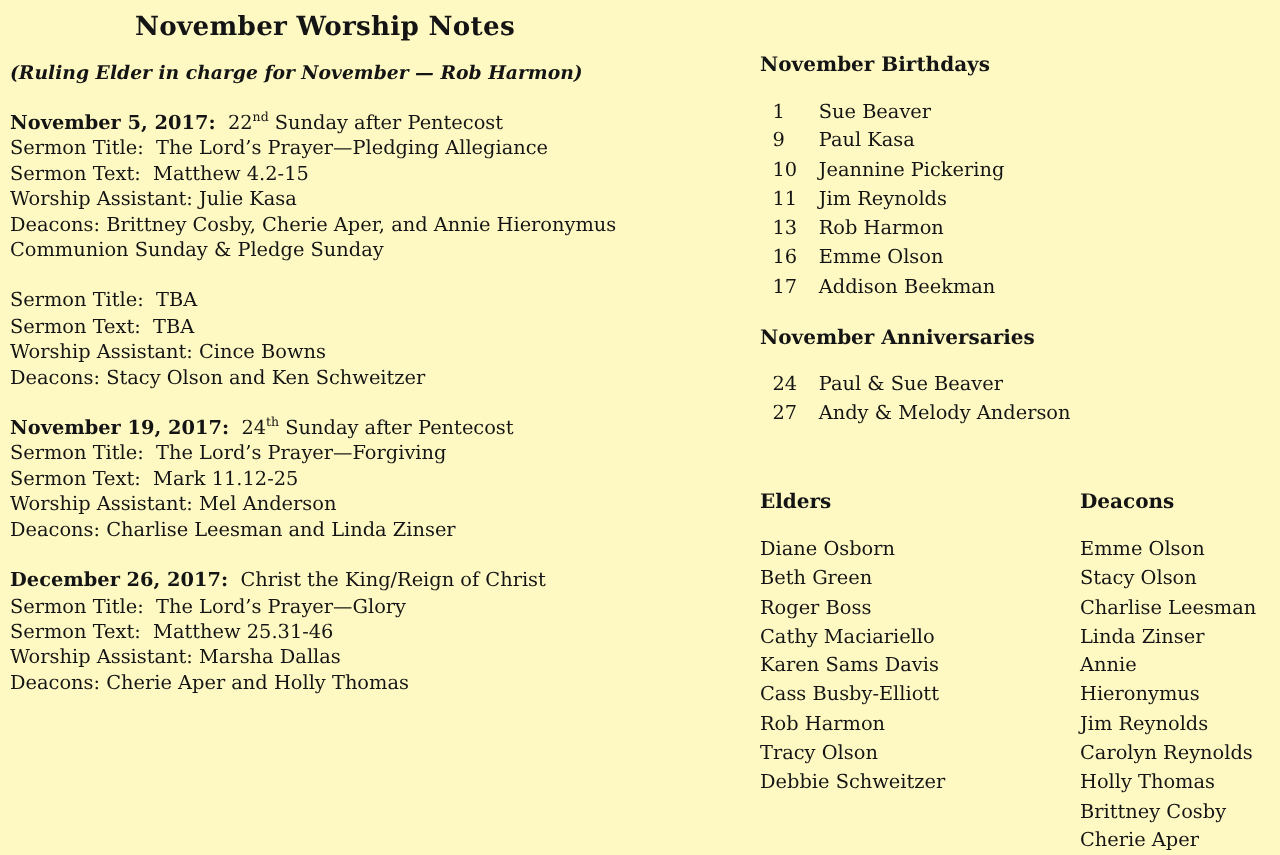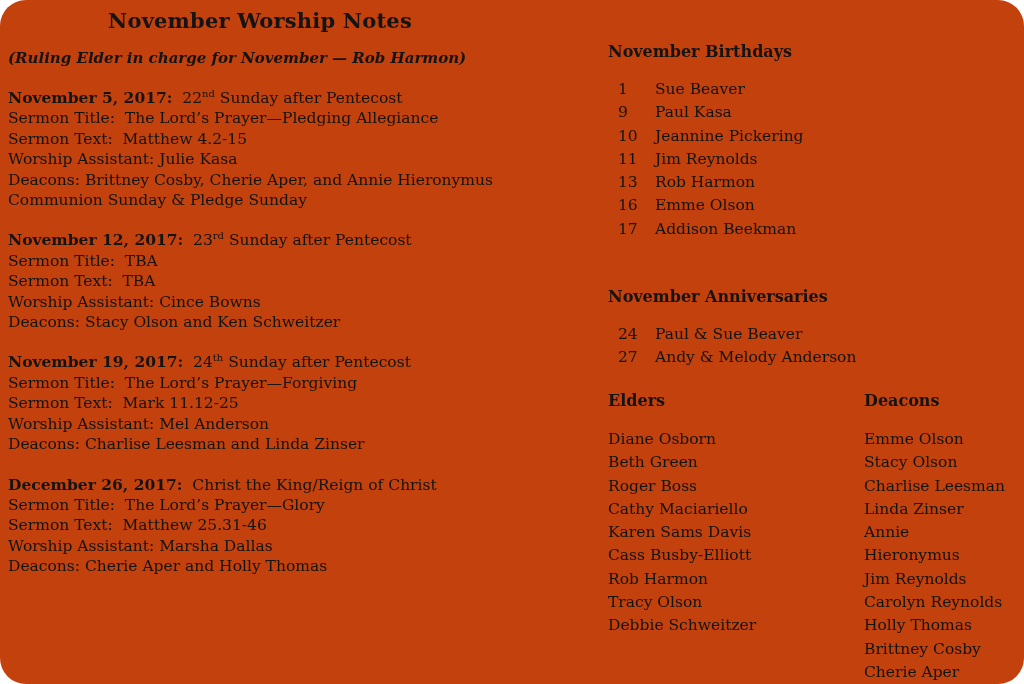--- a/index.html
+++ b/index.html
@@ -4,21 +4,21 @@
 <style>
   * { margin: 0; padding: 0; box-sizing: border-box; }
   html, body { width: 1024px; height: 684px; }
   body {
     background: #ffffff;
     color: #141414;
     font-family: "DejaVu Serif", "Liberation Serif", serif;
     position: relative;
     overflow: hidden;
   }
-  .page { position: absolute; inset: 0; background: #c2410c; border-radius: 26px; }
+  .page { position: absolute; inset: 0; background: #fef9c3; }
 
   
   .left-col { position: absolute; left: 8px; top: 6px; width: 544px; }
   .doc-title {
     font-size: 21px;
     font-weight: bold;
     text-align: center;
     letter-spacing: 0.2px;
     margin: 2px 40px 16px 0;
   }
@@ -39,21 +39,21 @@
   sup {
     font-size: 10px;
     vertical-align: super;
     line-height: 0;
   }
 
   
   .sec { position: absolute; left: 608px; }
   .sec-heading { font-size: 16px; font-weight: bold; line-height: 20px; }
   .sec-birthdays { top: 42px; }
-  .sec-anniversaries { top: 287px; }
+  .sec-anniversaries { top: 260px; }
   .sec-officers { top: 391px; width: 400px; }
 
   .num-list { margin-top: 16px; }
   .num-row { display: flex; font-size: 15.5px; line-height: 23.3px; padding-left: 10px; }
   .num-row .day { width: 37px; flex: 0 0 37px; }
 
   .officers-grid { display: grid; grid-template-columns: 230px auto; gap: 26px; }
   .officer-col .sec-heading { margin-bottom: 17px; }
   .officer-col li {
     list-style: none;
@@ -73,21 +73,20 @@
     <div class="service">
       <p><span class="b">November 5, 2017:</span><span>  22</span><sup>nd</sup><span> Sunday after Pentecost</span></p>
       <p>Sermon Title:  The Lord’s Prayer—Pledging Allegiance</p>
       <p>Sermon Text:  Matthew 4.2-15</p>
       <p>Worship Assistant: Julie Kasa</p>
       <p>Deacons: Brittney Cosby, Cherie Aper, and Annie Hieronymus</p>
       <p>Communion Sunday &amp; Pledge Sunday</p>
     </div>
 
     <div class="service">
-      <p><span class="b">November 12, 2017:</span><span>  23</span><sup>rd</sup><span> Sunday after Pentecost</span></p>
       <p>Sermon Title:  TBA</p>
       <p>Sermon Text:  TBA</p>
       <p>Worship Assistant: Cince Bowns</p>
       <p>Deacons: Stacy Olson and Ken Schweitzer</p>
     </div>
 
     <div class="service">
       <p><span class="b">November 19, 2017:</span><span>  24</span><sup>th</sup><span> Sunday after Pentecost</span></p>
       <p>Sermon Title:  The Lord’s Prayer—Forgiving</p>
       <p>Sermon Text:  Mark 11.12-25</p>

